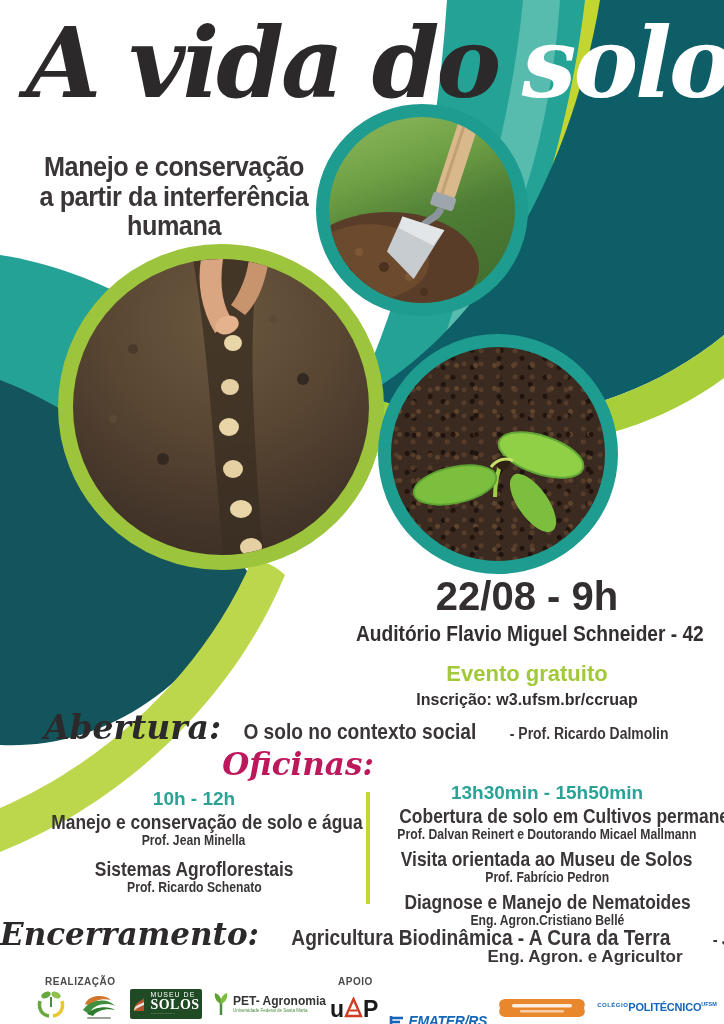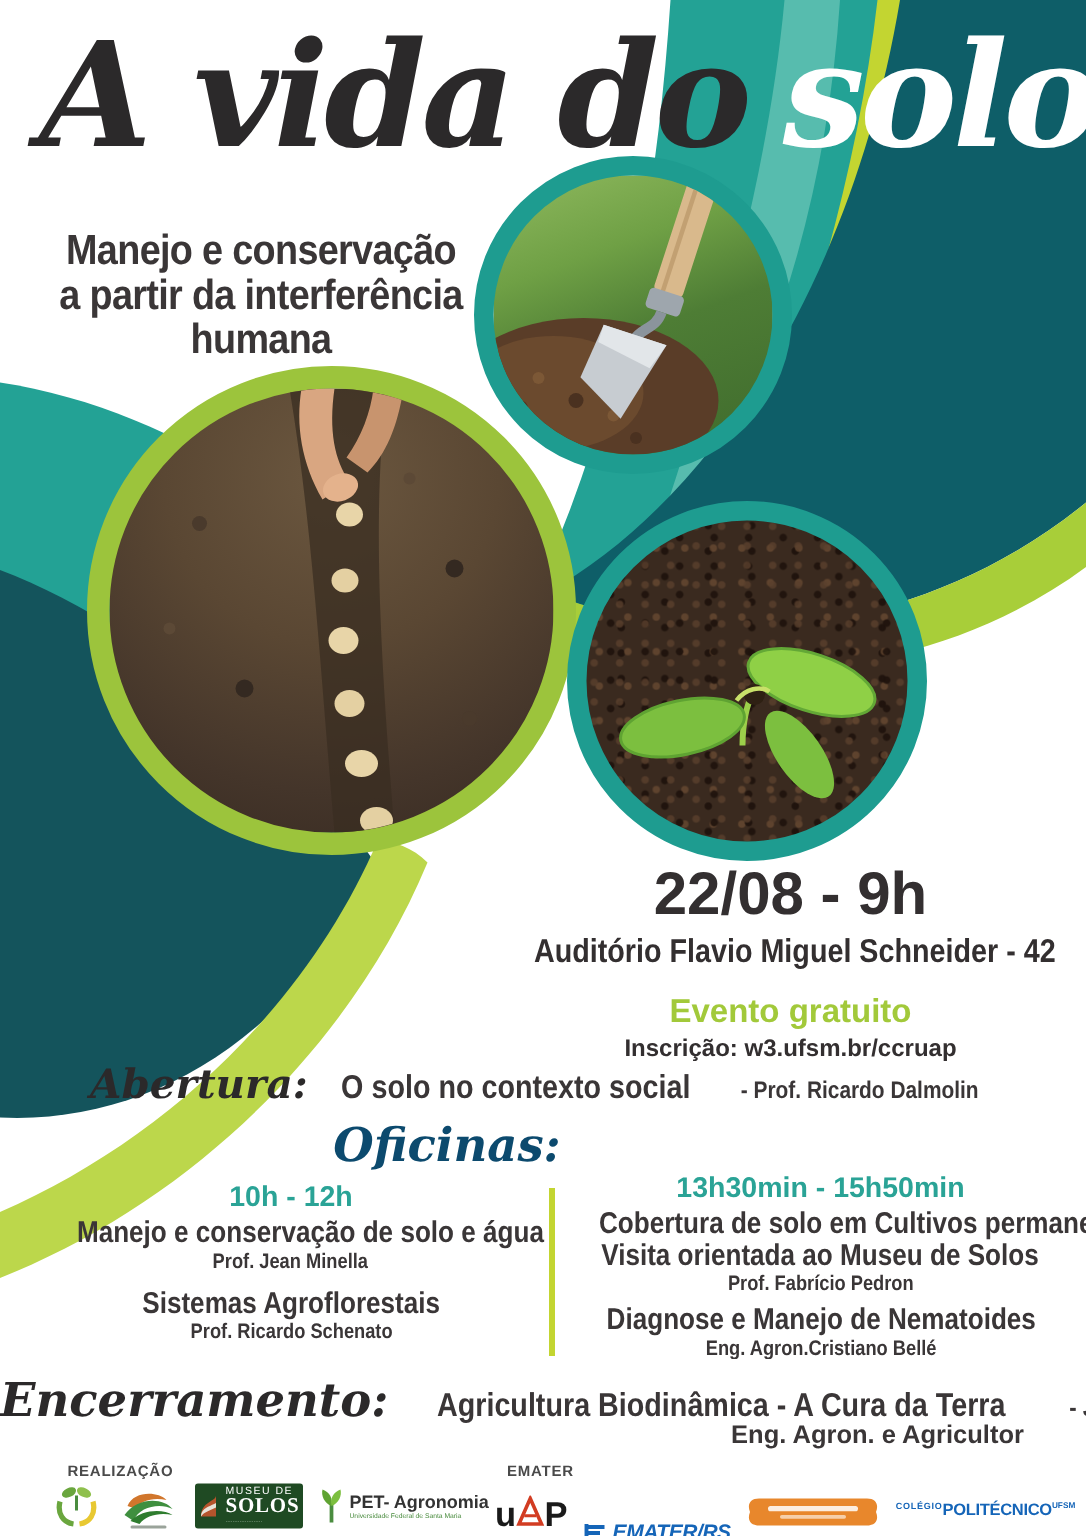--- a/index.html
+++ b/index.html
@@ -39,26 +39,26 @@
 
   
   #event-block{top:576px;left:330px;width:394px;text-align:center;}
   #event-datetime{font-size:40px;font-weight:800;letter-spacing:0px;color:#332f30;line-height:1.0;}
   #event-venue{font-size:22px;font-weight:800;color:#332f30;margin-top:7px;line-height:1.0;}
   #event-free{font-size:22px;font-weight:800;margin-top:18px;line-height:1.0;}
   #event-reg{font-size:16px;font-weight:800;color:#332f30;margin-top:7px;line-height:1.0;}
 
   
   #abertura{top:708px;left:0;width:724px;text-align:center;white-space:nowrap;}
-  #abertura .script{font-size:27px;color:#2b292a;}
+  #abertura .script{font-size:33px;color:#2b292a;}
   #abertura .topic{font-size:22px;font-weight:bold;color:#3a3637;}
   #abertura .spk{font-size:16px;font-weight:bold;color:#3a3637;}
 
   
-  #oficinas-label{top:746px;left:0;width:596px;text-align:center;font-size:31px;color:#0c4a6e;}
+  #oficinas-label{top:746px;left:0;width:596px;text-align:center;font-size:31px;color:#be185d;}
   #col-divider{top:792px;left:366px;width:4px;height:112px;background:#c3d531;}
   .col{text-align:center;}
   #col-morning{top:788px;left:28px;width:332px;}
   #col-afternoon{top:782px;left:372px;width:350px;}
   .time{font-size:19px;font-weight:bold;margin-bottom:2px;}
   .item-title{font-size:20px;font-weight:bold;color:#3a3637;line-height:1.04;}
   .item-speaker{font-size:14px;font-weight:bold;color:#3a3637;line-height:1.1;margin-bottom:11px;}
   #col-afternoon .item-speaker{margin-bottom:7px;}
 
   
@@ -208,35 +208,36 @@
     <div class="time" style="color:#2aa396">10h - 12h</div>
     <div class="item-title"><span class="sqz">Manejo e conservação de solo e água</span></div>
     <div class="item-speaker"><span class="sqz">Prof. Jean Minella</span></div>
     <div class="item-title"><span class="sqz">Sistemas Agroflorestais</span></div>
     <div class="item-speaker"><span class="sqz">Prof. Ricardo Schenato</span></div>
   </div>
 
   <div class="abs col" id="col-afternoon">
     <div class="time" style="color:#2aa396">13h30min - 15h50min</div>
     <div class="item-title"><span class="sqz">Cobertura de solo em Cultivos permanentes</span></div>
+    <div class="item-speaker"><span class="sqz">Prof. Dalvan Reinert e Doutorando Micael Mallmann</span></div>
     <div class="item-title"><span class="sqz">Visita orientada ao Museu de Solos</span></div>
     <div class="item-speaker"><span class="sqz">Prof. Fabrício Pedron</span></div>
     <div class="item-title"><span class="sqz">Diagnose e Manejo de Nematoides</span></div>
     <div class="item-speaker"><span class="sqz">Eng. Agron.Cristiano Bellé</span></div>
   </div>
 
   <div class="abs" id="encerramento">
     <span class="script">Encerramento:</span>
     <span class="topic sqz">Agricultura Biodinâmica - A Cura da Terra</span>
     <span class="spk sqz">- João Volkmann</span>
   </div>
   <div class="abs" id="encerramento-line2">Eng. Agron. e Agricultor</div>
 
   <div class="abs footer-label" id="realizacao-label">REALIZAÇÃO</div>
-  <div class="abs footer-label" id="apoio-label">EMATER</div>
+  <div class="abs footer-label" id="apoio-label">APOIO</div>
 
   <div class="abs" id="logos-left">
     <svg width="34" height="34" viewBox="0 0 34 34">
       <path d="M6,14 C4,22 8,28 15,29" stroke="#6aa63e" stroke-width="3.5" fill="none"></path>
       <path d="M28,14 C30,22 26,28 19,29" stroke="#e8c832" stroke-width="3.5" fill="none"></path>
       <path d="M17,20 L17,10" stroke="#4a8c3f" stroke-width="2" fill="none"></path>
       <ellipse cx="12" cy="8" rx="5" ry="3" transform="rotate(-25 12 8)" fill="#6aa63e"></ellipse>
       <ellipse cx="22" cy="8" rx="5" ry="3" transform="rotate(25 22 8)" fill="#8fc04d"></ellipse>
     </svg>
     <svg width="40" height="32" viewBox="0 0 40 32">

